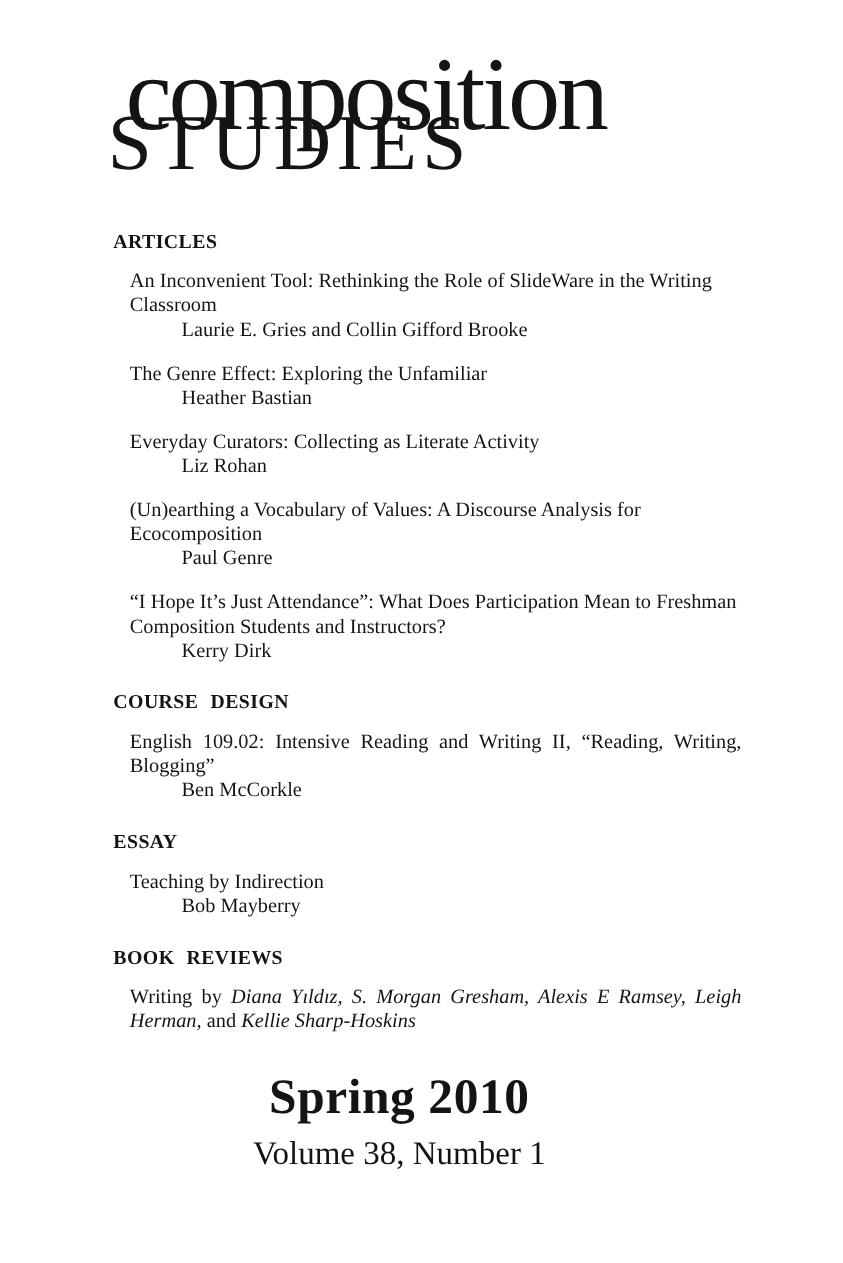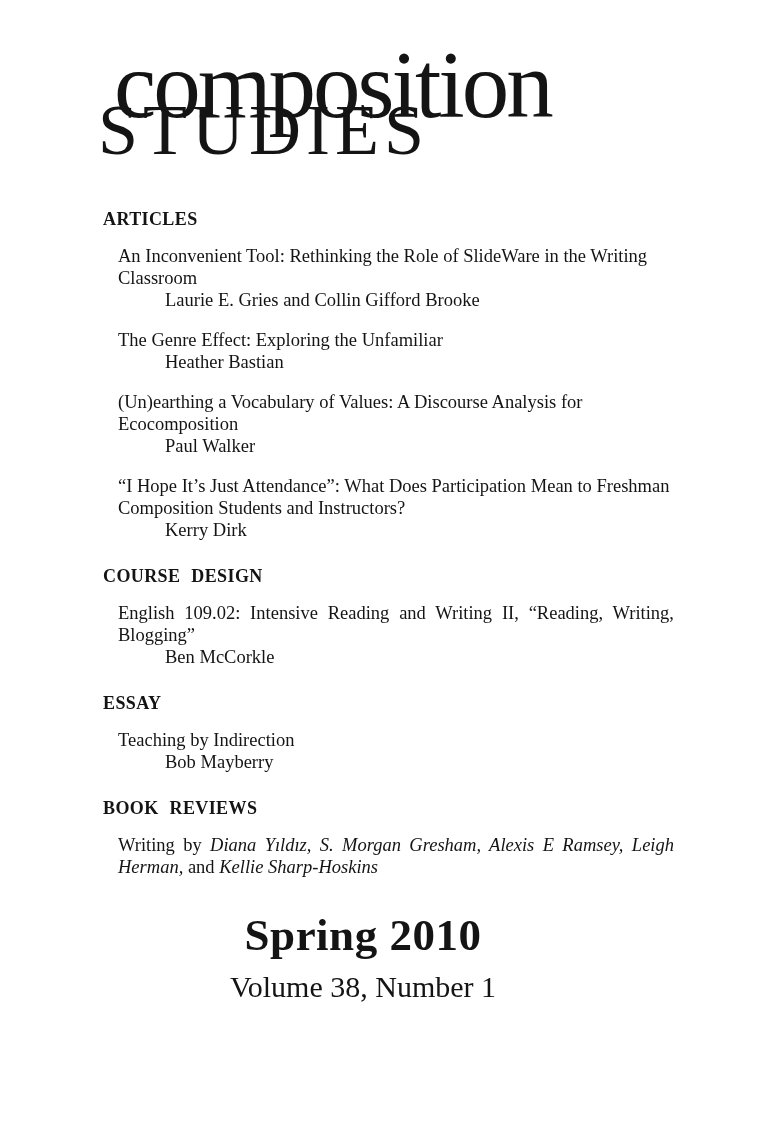--- a/index.html
+++ b/index.html
@@ -106,24 +106,28 @@
       <div class="entry">
         <p class="entry-title">An Inconvenient Tool: Rethinking the Role of SlideWare in the Writing Classroom</p>
         <p class="entry-authors">Laurie E. Gries and Collin Gifford Brooke</p>
       </div>
 
       <div class="entry">
         <p class="entry-title">The Genre Effect: Exploring the Unfamiliar</p>
         <p class="entry-authors">Heather Bastian</p>
       </div>
 
+      <div class="entry">
+        <p class="entry-title">Everyday Curators: Collecting as Literate Activity</p>
+        <p class="entry-authors">Liz Rohan</p>
+      </div>
 
       <div class="entry">
         <p class="entry-title">(Un)earthing a Vocabulary of Values: A Discourse Analysis for Ecocomposition</p>
-        <p class="entry-authors">Paul Walker</p>
+        <p class="entry-authors">Paul Genre</p>
       </div>
 
       <div class="entry">
         <p class="entry-title">“I Hope It’s Just Attendance”: What Does Participation Mean to Freshman Composition Students and Instructors?</p>
         <p class="entry-authors">Kerry Dirk</p>
       </div>
     </section>
 
     <section>
       <h2 class="section-heading">COURSE DESIGN</h2>

